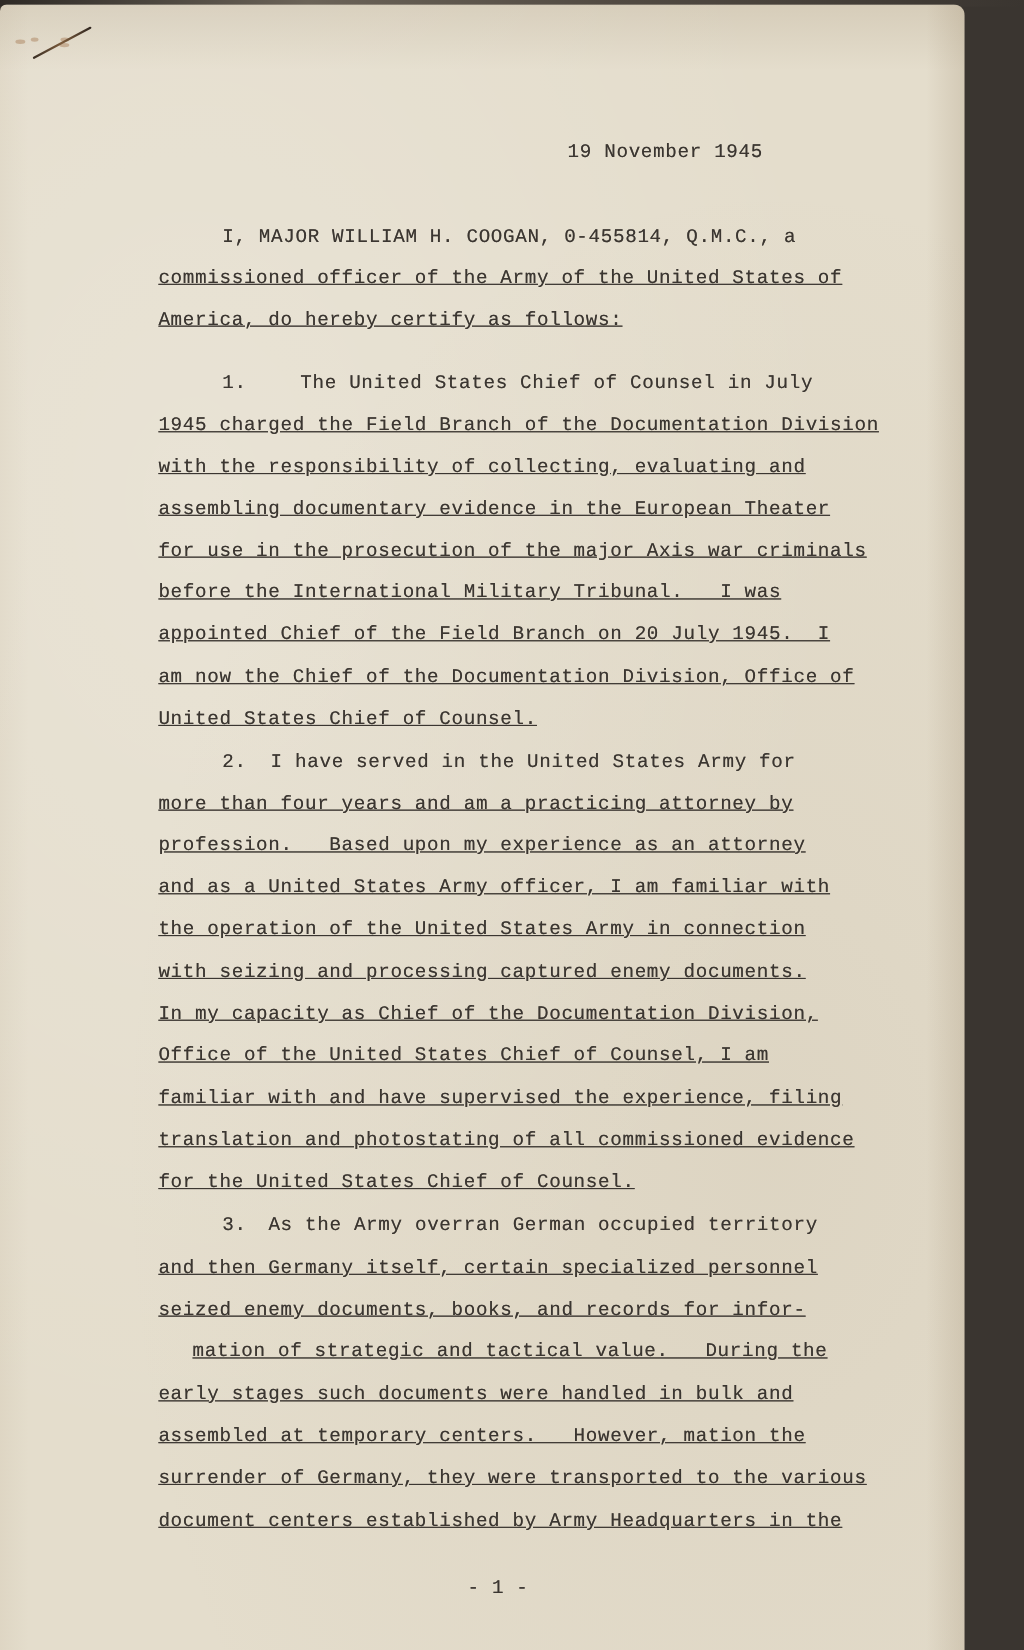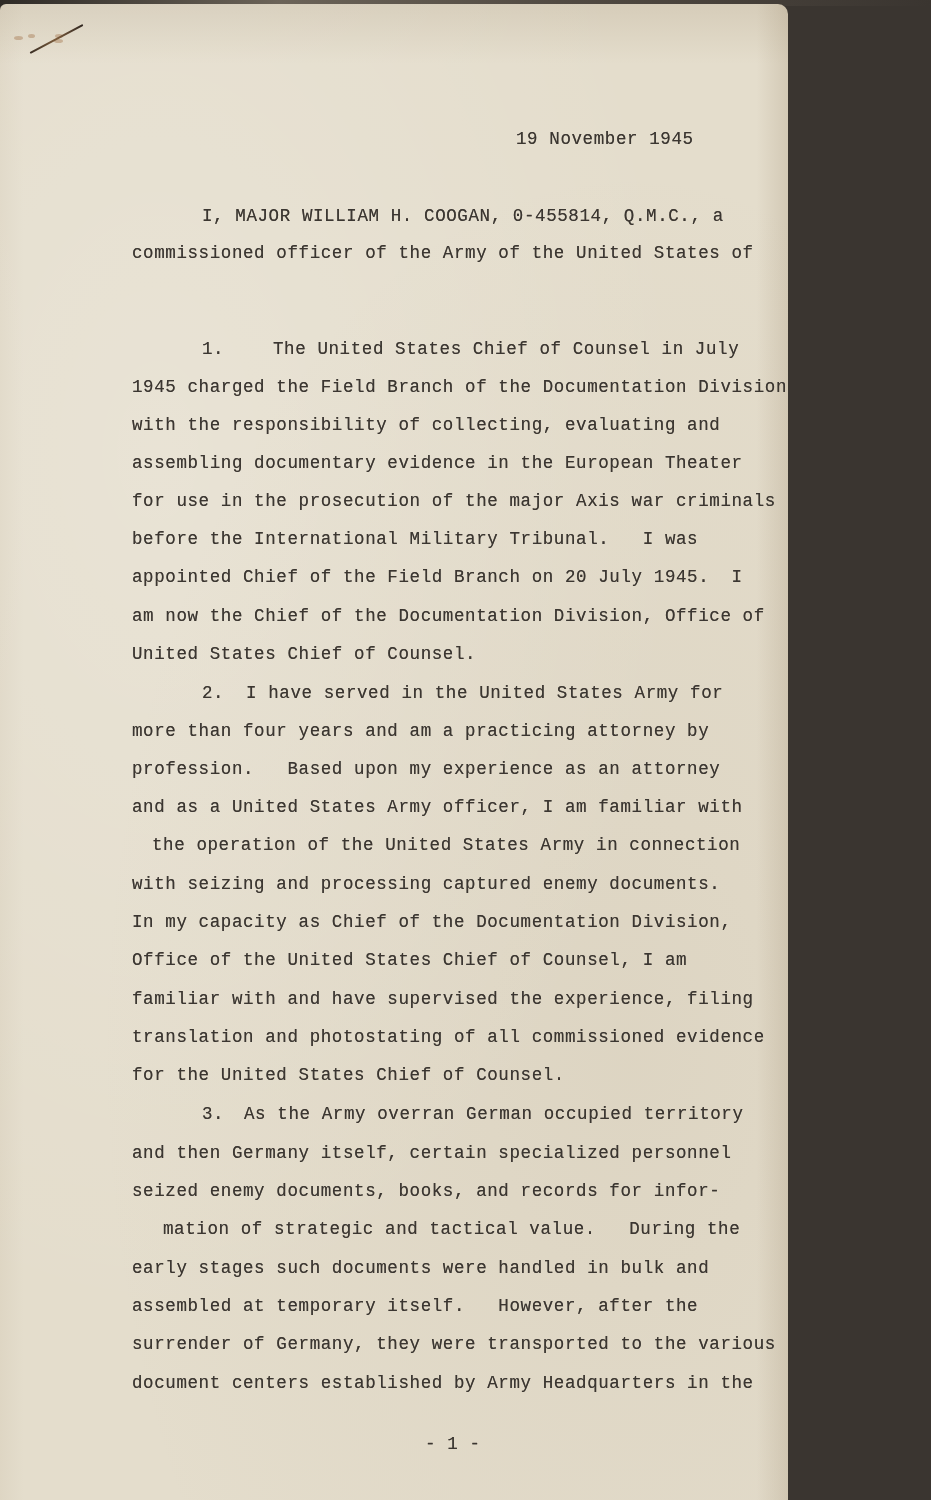--- a/index.html
+++ b/index.html
@@ -10,21 +10,21 @@
     body {
       width: 931px;
       height: 1500px;
       overflow: hidden;
       position: relative;
     }
     .page {
       position: absolute;
       left: 0;
       top: 4px;
-      width: 788px;
+      width: 877px;
       height: 1496px;
       background: #e4ddcc;
       background-image:
         radial-gradient(ellipse at 20% 30%, rgba(255,255,255,0.18), rgba(0,0,0,0) 60%),
         radial-gradient(ellipse at 80% 70%, rgba(160,140,110,0.10), rgba(0,0,0,0) 60%),
         linear-gradient(to right, rgba(170,150,120,0.10) 0%, rgba(0,0,0,0) 3%, rgba(0,0,0,0) 96%, rgba(150,130,100,0.22) 100%),
         linear-gradient(to bottom, rgba(150,130,100,0.18) 0%, rgba(0,0,0,0) 4%);
       border-top-left-radius: 6px;
       border-top-right-radius: 10px;
     }
@@ -54,70 +54,71 @@
       position: absolute;
       font-family: "Liberation Mono", "DejaVu Sans Mono", monospace;
       font-size: 17.5px;
       color: #3b3631;
       letter-spacing: 0.6px;
       white-space: pre;
       line-height: 1;
       text-shadow: 0 0 0.6px rgba(40,35,30,0.6);
     }
     .date { left: 516px; top: 127px; }
-    .line { left: 132px; }
+    .line { left: 144px; text-decoration: underline; }
     .indent { left: 202px; }
     .page-num { left: 425px; top: 1432px; }
   </style>
 </head>
 <body>
 
 <div class="top-shadow"></div>
 
 <div class="page">
 
   <div class="stain" style="left:14px;top:32px;width:9px;height:4px;"></div>
   <div class="stain" style="left:28px;top:30px;width:7px;height:4px;"></div>
   <div class="stain" style="left:55px;top:30px;width:8px;height:4px;"></div>
   <div class="stain" style="left:54px;top:35px;width:9px;height:4px;"></div>
   <div class="pen-mark"></div>
 
   <div class="text date">19 November 1945</div>
 
   <div class="text indent" style="top:204px;">I, MAJOR WILLIAM H. COOGAN, 0-455814, Q.M.C., a</div>
   <div class="text line" style="top:241px;">commissioned officer of the Army of the United States of</div>
+  <div class="text line" style="top:279px;">America, do hereby certify as follows:</div>
 
   <div class="text indent" style="top:337px;">1.</div>
   <div class="text" style="left:248px;top:337px;margin-left:25px;">The United States Chief of Counsel in July</div>
   <div class="text line" style="top:375px;">1945 charged the Field Branch of the Documentation Division</div>
   <div class="text line" style="top:413px;">with the responsibility of collecting, evaluating and</div>
   <div class="text line" style="top:451px;">assembling documentary evidence in the European Theater</div>
   <div class="text line" style="top:489px;">for use in the prosecution of the major Axis war criminals</div>
   <div class="text line" style="top:527px;">before the International Military Tribunal.   I was</div>
   <div class="text line" style="top:565px;">appointed Chief of the Field Branch on 20 July 1945.  I</div>
   <div class="text line" style="top:604px;">am now the Chief of the Documentation Division, Office of</div>
   <div class="text line" style="top:642px;">United States Chief of Counsel.</div>
 
   <div class="text indent" style="top:681px;">2.</div>
   <div class="text" style="left:246px;top:681px;">I have served in the United States Army for</div>
   <div class="text line" style="top:719px;">more than four years and am a practicing attorney by</div>
   <div class="text line" style="top:757px;">profession.   Based upon my experience as an attorney</div>
   <div class="text line" style="top:795px;">and as a United States Army officer, I am familiar with</div>
-  <div class="text line" style="top:833px;margin-left:20px;">the operation of the United States Army in connection</div>
+  <div class="text line" style="top:833px;">the operation of the United States Army in connection</div>
   <div class="text line" style="top:872px;">with seizing and processing captured enemy documents.</div>
   <div class="text line" style="top:910px;">In my capacity as Chief of the Documentation Division,</div>
   <div class="text line" style="top:948px;">Office of the United States Chief of Counsel, I am</div>
   <div class="text line" style="top:987px;">familiar with and have supervised the experience, filing</div>
   <div class="text line" style="top:1025px;">translation and photostating of all commissioned evidence</div>
   <div class="text line" style="top:1063px;">for the United States Chief of Counsel.</div>
 
   <div class="text indent" style="top:1102px;">3.</div>
   <div class="text" style="left:244px;top:1102px;">As the Army overran German occupied territory</div>
   <div class="text line" style="top:1141px;">and then Germany itself, certain specialized personnel</div>
   <div class="text line" style="top:1179px;">seized enemy documents, books, and records for infor-</div>
   <div class="text line" style="top:1217px;margin-left:31px;">mation of strategic and tactical value.   During the</div>
   <div class="text line" style="top:1256px;">early stages such documents were handled in bulk and</div>
-  <div class="text line" style="top:1294px;">assembled at temporary itself.   However, after the</div>
+  <div class="text line" style="top:1294px;">assembled at temporary centers.   However, mation the</div>
   <div class="text line" style="top:1332px;">surrender of Germany, they were transported to the various</div>
   <div class="text line" style="top:1371px;">document centers established by Army Headquarters in the</div>
 
   <div class="text page-num">- 1 -</div>
 </div>
 
 </body></html>

